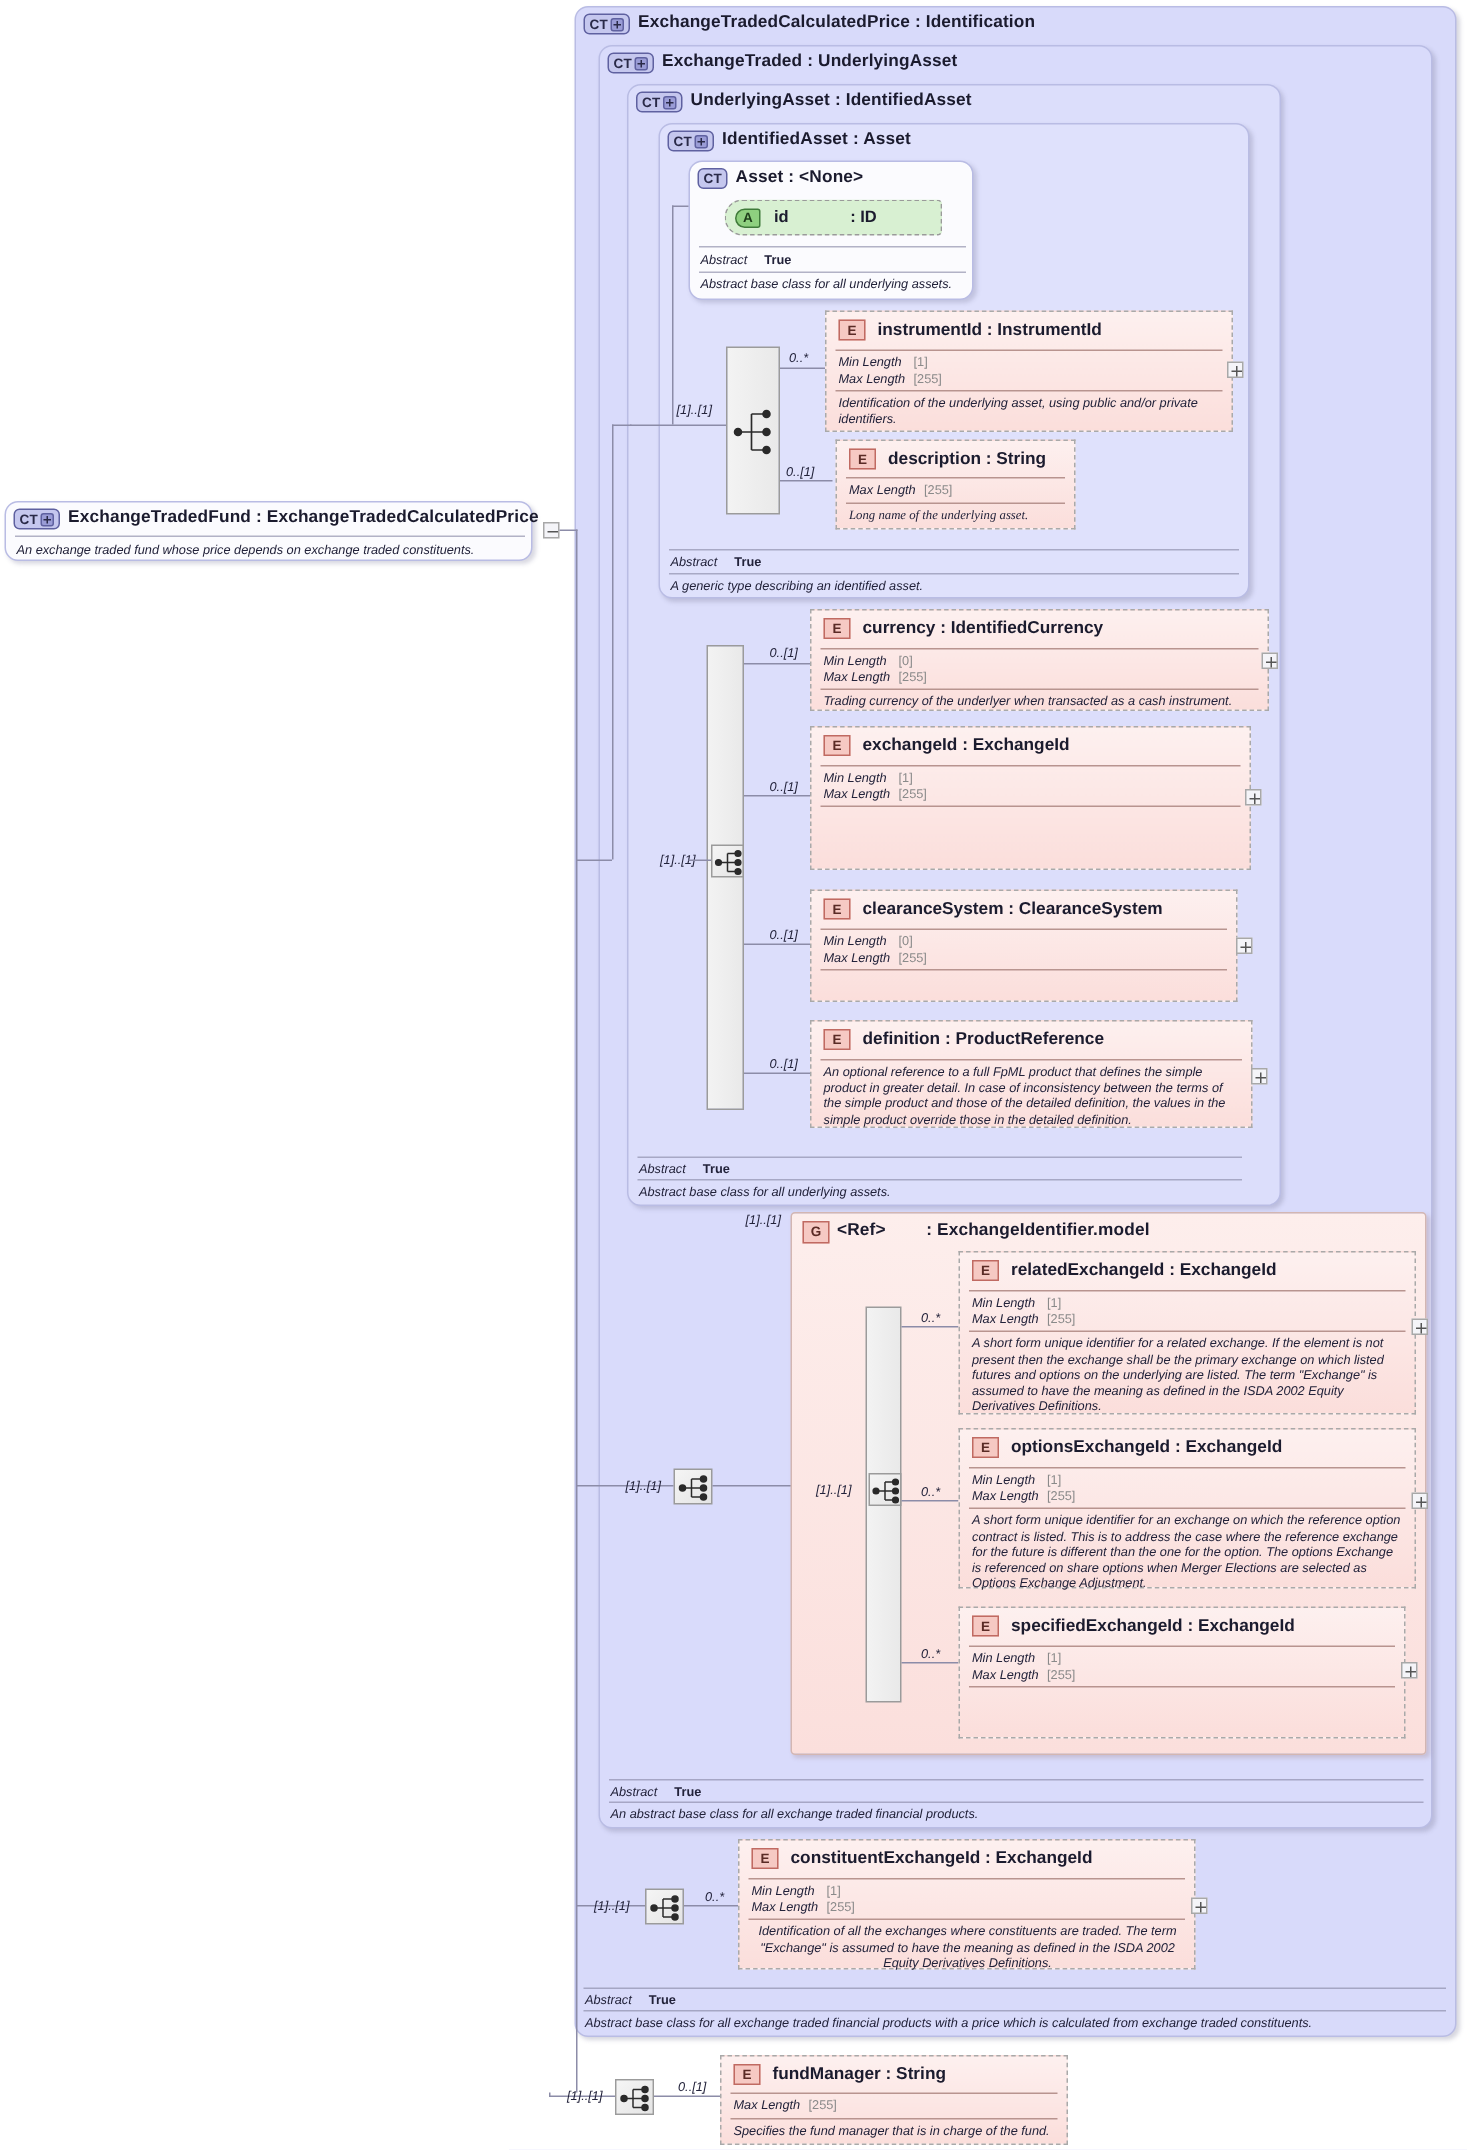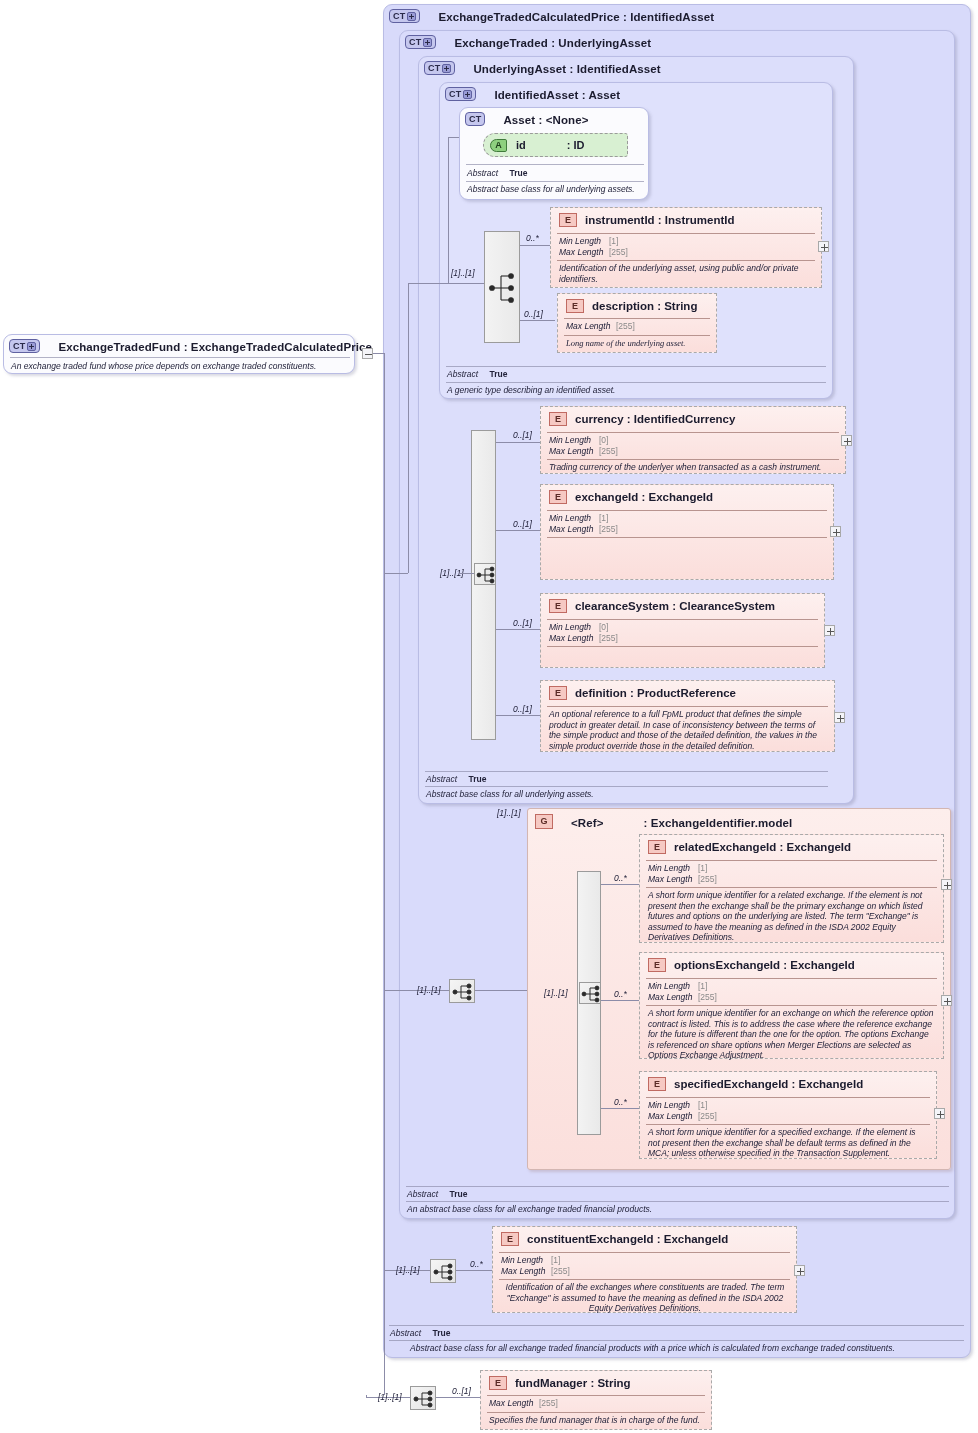--- a/index.html
+++ b/index.html
@@ -19,21 +19,21 @@
     border:1px solid #b9bce4;
     border-radius:9px;
     box-shadow:2px 2px 3px rgba(120,120,150,.30);
   }
   .ctbox.lvl2 { background:#d9dbfb; }
   .ctbox.lvl3 { background:#dcdefb; }
   .ctbox.lvl4 { background:#dfe1fc; }
 
   .ct-head {
     position:absolute; left:6px; top:4px;
-    display:flex; align-items:flex-end; gap:18px;
+    display:flex; align-items:flex-start; gap:5px;
     white-space:nowrap;
   }
   .ct-title { font-size:11.5px; font-weight:bold; color:#1b1b2e; letter-spacing:.1px; }
 
   
   .badge {
     display:inline-flex; align-items:center; justify-content:center;
     height:14px; padding:0 3px;
     border:1px solid #5f61a0; border-radius:4px;
     background:#c5c7ee;
@@ -157,21 +157,21 @@
 <body>
 
 <div id="canvas">
 
   <div class="ctbox lvl1" style="left:383px;top:4px;width:588px;height:1354px;">
     <div class="ct-head" style="left:5px;top:4px;">
       <span class="badge">
           <span>CT</span>
           <span class="plus"></span>
         </span>
-      <span class="ct-title">ExchangeTradedCalculatedPrice : IdentifiedAsset</span>
+      <span class="ct-title">ExchangeTradedCalculatedPrice : Identification</span>
     </div>
   </div>
 
   <div class="ctbox lvl2" style="left:399px;top:30px;width:556px;height:1189px;">
     <div class="ct-head" style="left:5px;top:4px;">
       <span class="badge">
           <span>CT</span>
           <span class="plus"></span>
         </span>
       <span class="ct-title">ExchangeTraded : UnderlyingAsset</span>
@@ -245,21 +245,21 @@
   </div>
   <div class="hline" style="left:406px;top:1201px;width:543px;"></div>
   <div class="docrow" style="left:407px;top:1204px;">An abstract base class for all exchange traded financial products.</div>
 
   <div class="hline" style="left:389px;top:1325px;width:575px;"></div>
   <div class="metarow" style="left:390px;top:1328px;">
     <span class="mkey">Abstract</span>
     <span class="mval">True</span>
   </div>
   <div class="hline" style="left:389px;top:1340px;width:575px;"></div>
-  <div class="docrow" style="left:410px;top:1343px;">Abstract base class for all exchange traded financial products with a price which is calculated from exchange traded constituents.</div>
+  <div class="docrow" style="left:390px;top:1343px;">Abstract base class for all exchange traded financial products with a price which is calculated from exchange traded constituents.</div>
 
   <div class="whitebox" style="left:3px;top:334px;width:352px;height:40px;">
     <div class="ct-head" style="left:5px;top:4px;">
       <span class="badge">
           <span>CT</span>
           <span class="plus"></span>
         </span>
       <span class="ct-title">ExchangeTradedFund : ExchangeTradedCalculatedPrice</span>
     </div>
     <div class="hline" style="left:6px;top:22px;width:340px;"></div>
@@ -564,21 +564,20 @@
           <span>E</span>
         </span>
       <span class="e-title">specifiedExchangeId : ExchangeId</span>
       </div>
     <div class="e-sep" style="top:25px;"></div>
     <div class="facets" style="top:28px;">
       <div><span class="fname">Min Length</span><span class="fval">[1]</span></div>
       <div><span class="fname">Max Length</span><span class="fval">[255]</span></div>
     </div>
     <div class="e-sep" style="top:52px;"></div>
-    <div class="edesc" style="top:55px;">A short form unique identifier for a specified exchange. If the element is not present then the exchange shall be default terms as defined in the MCA; unless otherwise specified in the Transaction Supplement.</div>
   </div>
   <div class="pmbox plus" style="left:934px;top:1108px;"></div>
 
   <div class="ebox" style="left:492px;top:1226px;width:305px;height:87px;">
     <div class="e-head">
         <span class="e-badge">
           <span>E</span>
         </span>
       <span class="e-title">constituentExchangeId : ExchangeId</span>
       </div>

